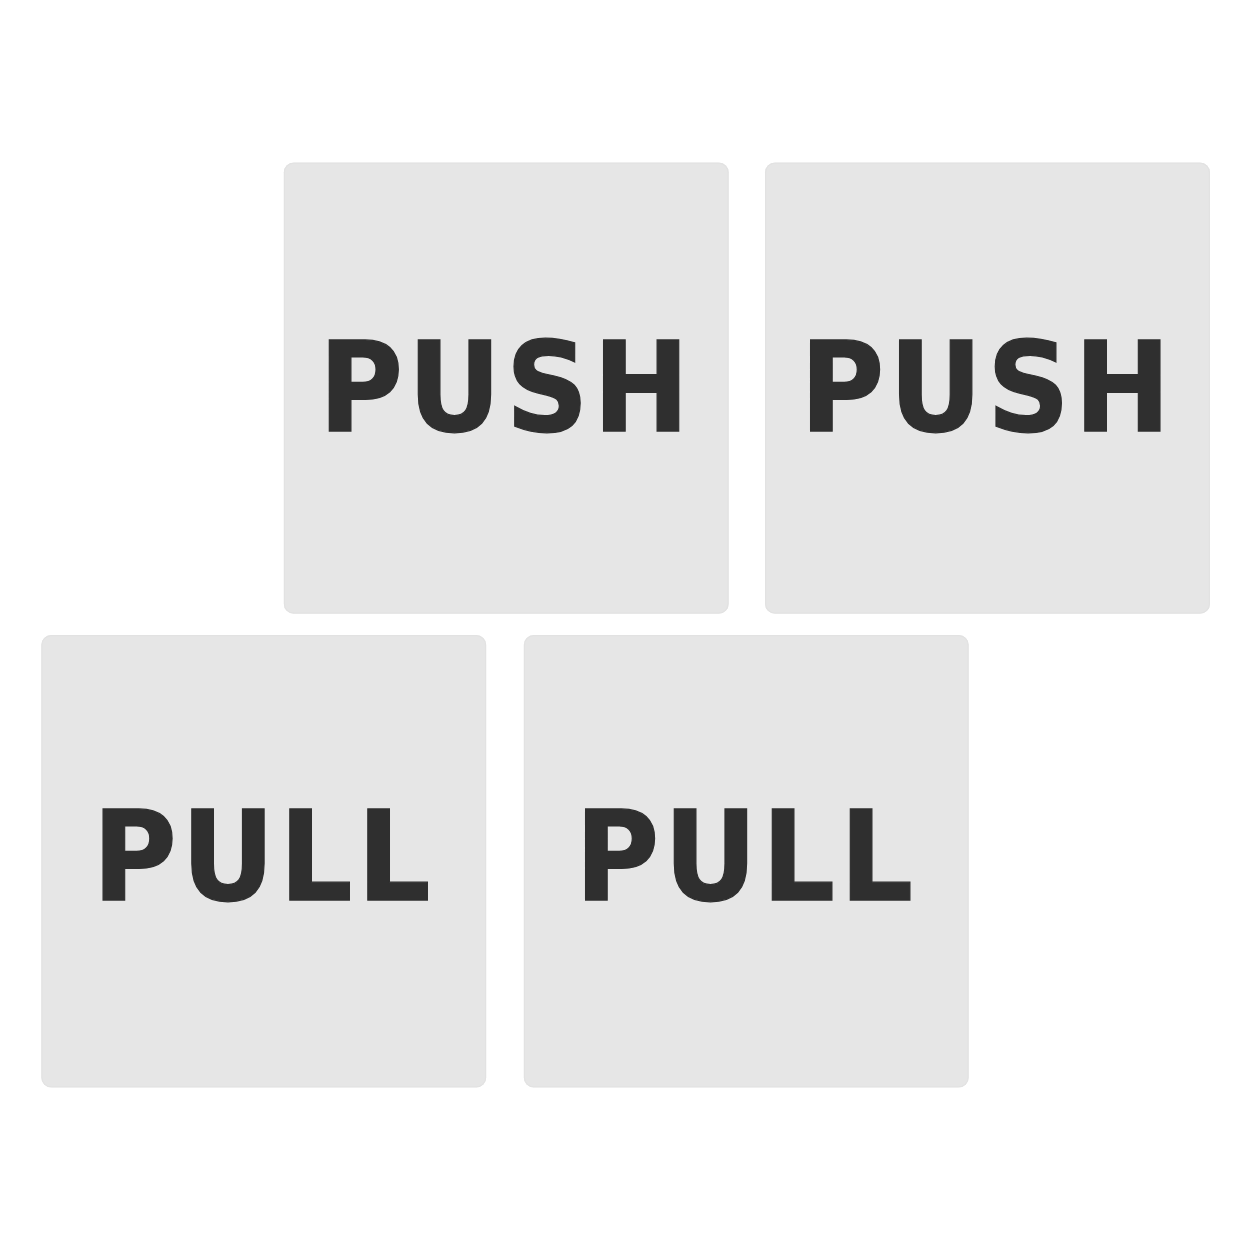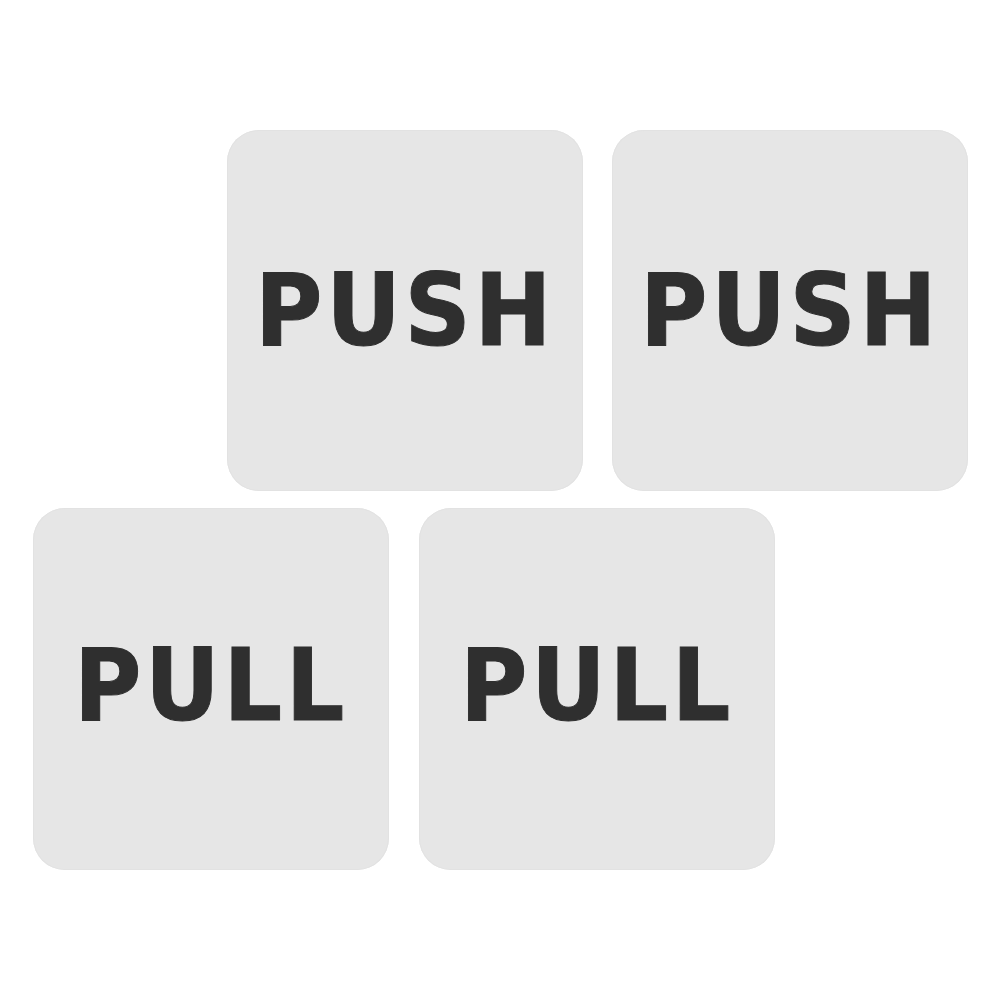--- a/index.html
+++ b/index.html
@@ -5,21 +5,21 @@
     html, body { margin: 0; padding: 0; }
     body {
       width: 1002px; height: 1002px; background: #ffffff;
       position: relative; overflow: hidden;
       font-family: "DejaVu Sans", sans-serif;
     }
     .sign {
       position: absolute;
       width: 356px; height: 361px;
       background: #e6e6e6;
-      border-radius: 32px;
+      border-radius: 8px;
       display: flex; align-items: center; justify-content: center;
       box-shadow: inset 0 0 0 1px #e2e2e2;
     }
     .sign .label {
       font-family: "DejaVu Sans", sans-serif;
       font-weight: bold;
       font-size: 100px;
       letter-spacing: 4px;
       color: #2f2f2f;
       line-height: 1;

